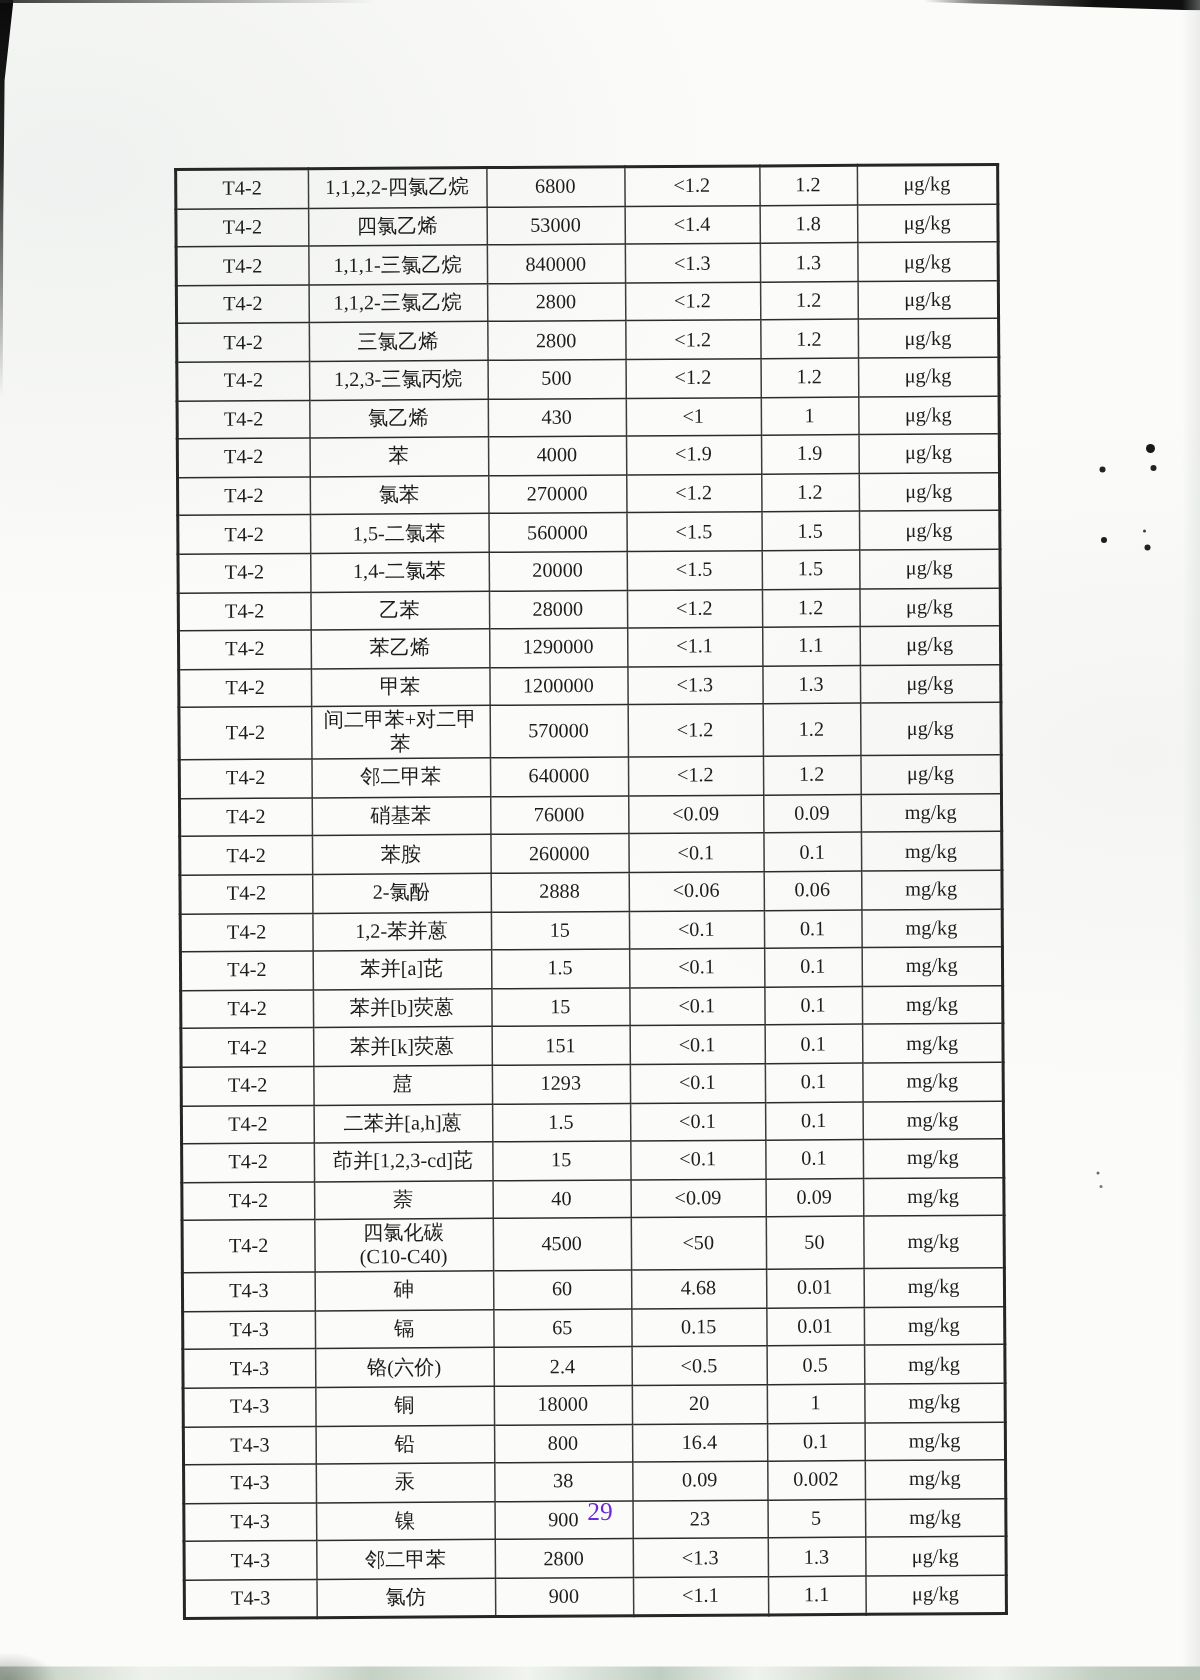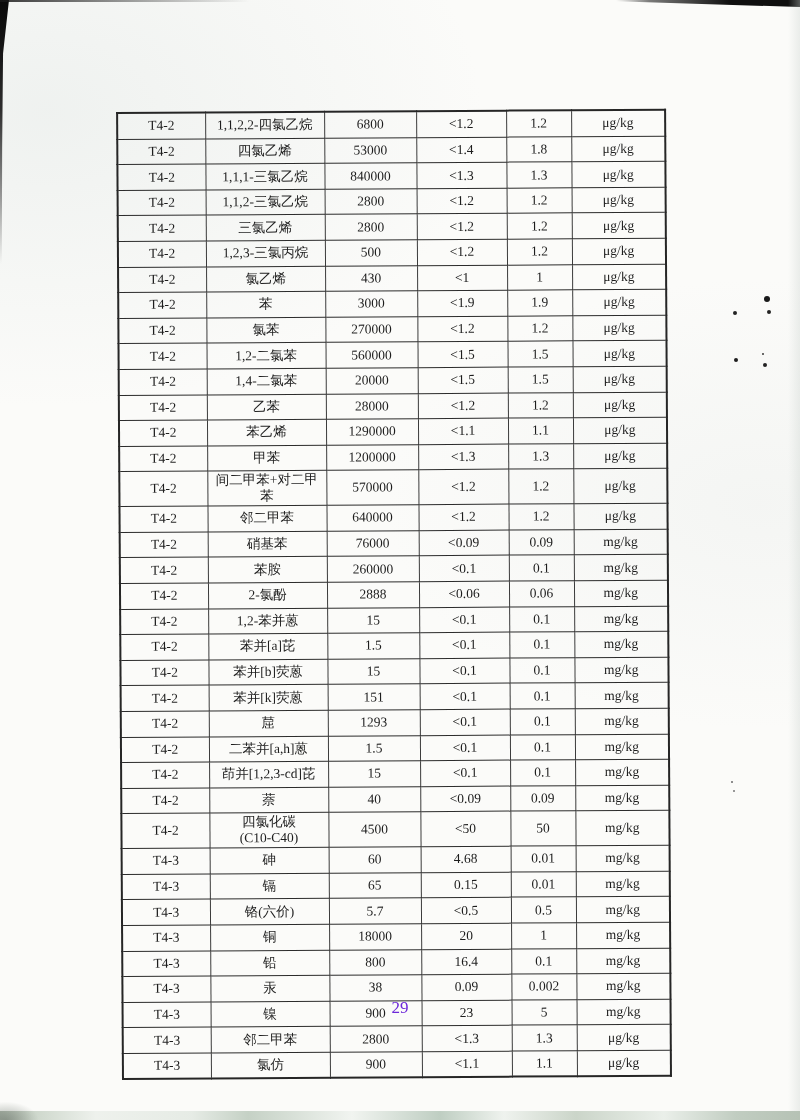--- a/index.html
+++ b/index.html
@@ -180,36 +180,36 @@
           <td>T4-2</td>
           <td>氯乙烯</td>
           <td>430</td>
           <td>&lt;1</td>
           <td>1</td>
           <td>μg/kg</td>
         </tr>
         <tr>
           <td>T4-2</td>
           <td>苯</td>
-          <td>3000</td>
+          <td>4000</td>
           <td>&lt;1.9</td>
           <td>1.9</td>
           <td>μg/kg</td>
         </tr>
         <tr>
           <td>T4-2</td>
           <td>氯苯</td>
           <td>270000</td>
           <td>&lt;1.2</td>
           <td>1.2</td>
           <td>μg/kg</td>
         </tr>
         <tr>
           <td>T4-2</td>
-          <td>1,2-二氯苯</td>
+          <td>1,5-二氯苯</td>
           <td>560000</td>
           <td>&lt;1.5</td>
           <td>1.5</td>
           <td>μg/kg</td>
         </tr>
         <tr>
           <td>T4-2</td>
           <td>1,4-二氯苯</td>
           <td>20000</td>
           <td>&lt;1.5</td>
@@ -366,21 +366,21 @@
           <td>T4-3</td>
           <td>镉</td>
           <td>65</td>
           <td>0.15</td>
           <td>0.01</td>
           <td>mg/kg</td>
         </tr>
         <tr>
           <td>T4-3</td>
           <td>铬(六价)</td>
-          <td>5.7</td>
+          <td>2.4</td>
           <td>&lt;0.5</td>
           <td>0.5</td>
           <td>mg/kg</td>
         </tr>
         <tr>
           <td>T4-3</td>
           <td>铜</td>
           <td>18000</td>
           <td>20</td>
           <td>1</td>

